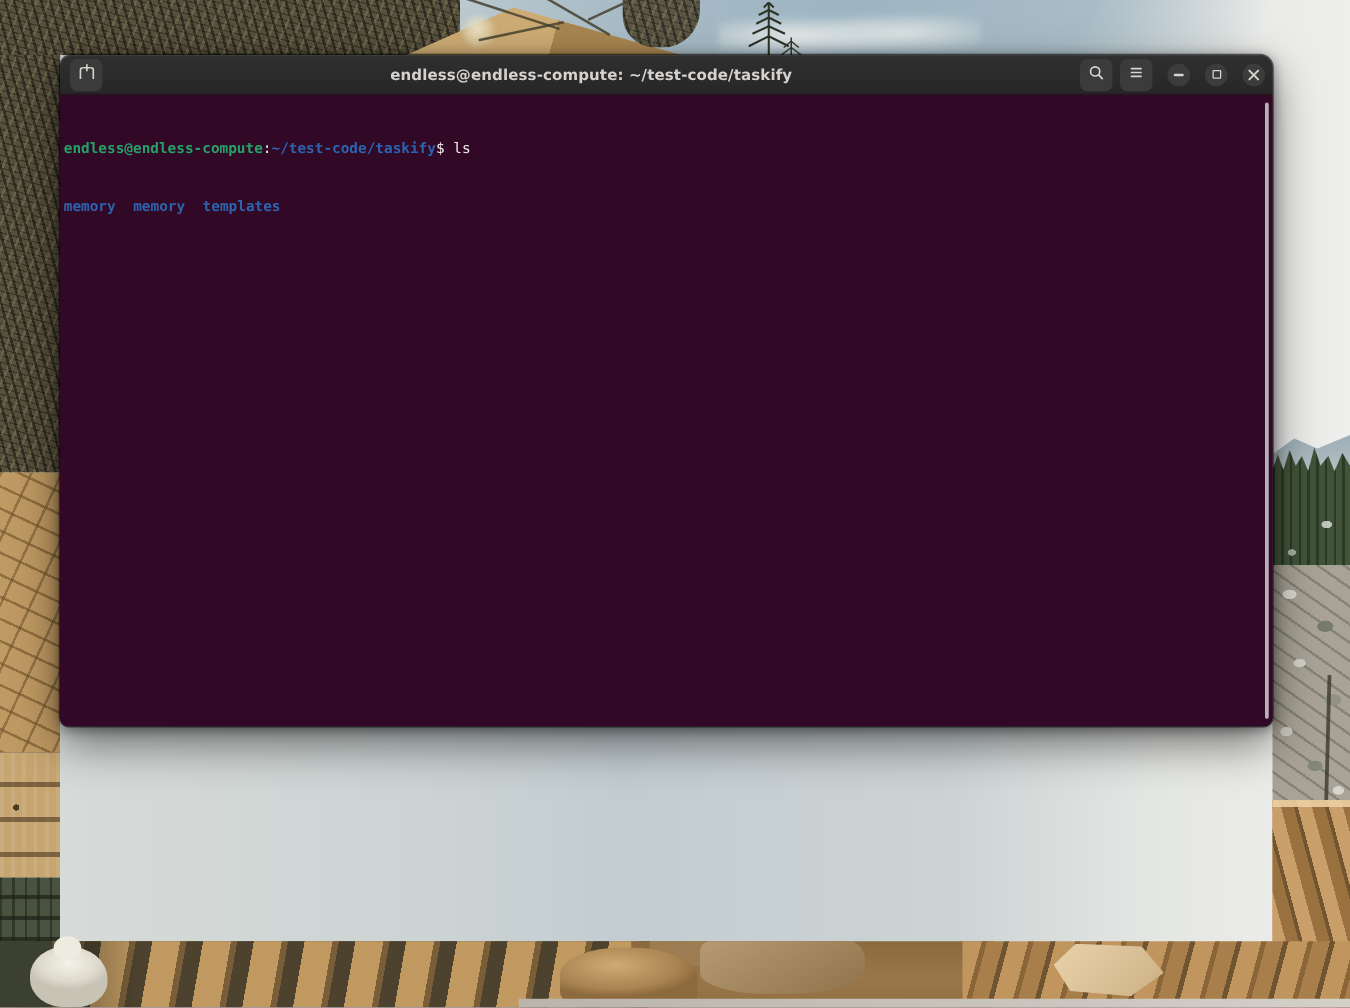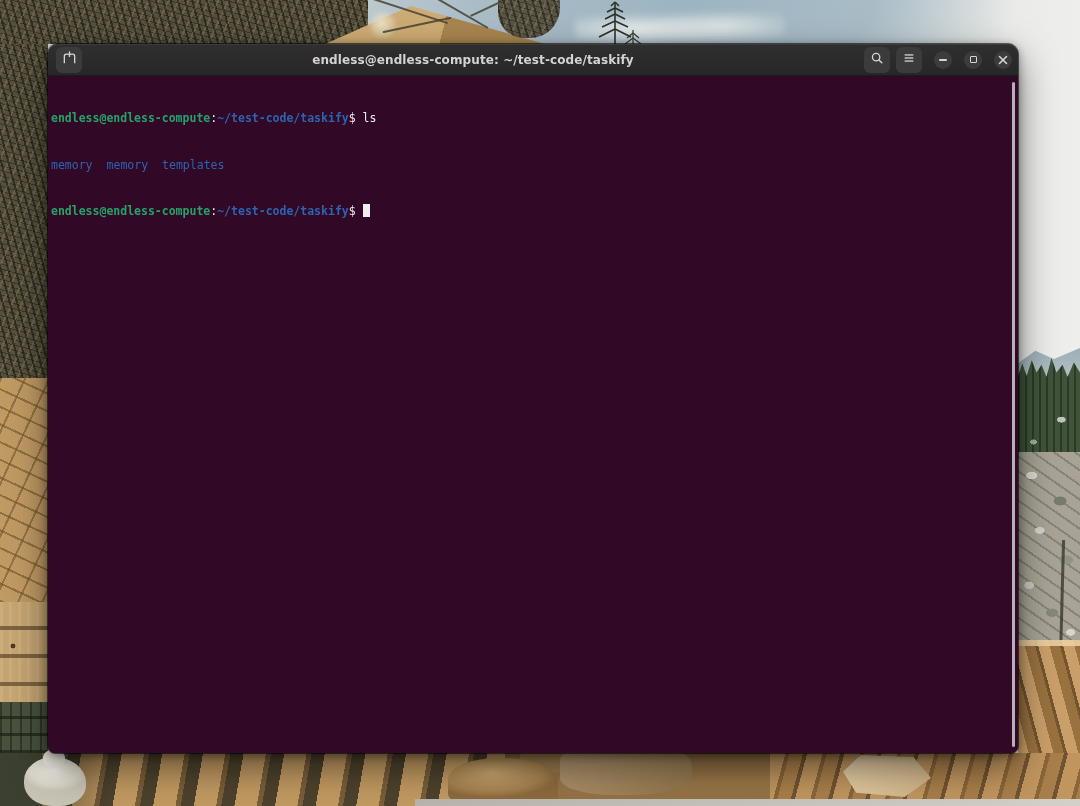--- a/index.html
+++ b/index.html
@@ -104,21 +104,21 @@
   .wp-stone-c { left:520px; top:753px; width:70px; height:20px; border-radius:0 0 40% 40%; background:#9c7c50; }
   .wp-planks-br { left:770px; top:753px; width:310px; height:53px;
     background:repeating-linear-gradient(105deg, #c0955e 0 15px, #8a6538 15px 19px, #a87e4a 19px 32px, #6f5431 32px 36px); }
   .wp-lightstone { left:843px; top:755px; width:88px; height:42px;
     clip-path:polygon(20% 0, 80% 5%, 100% 55%, 70% 100%, 15% 90%, 0 40%);
     background:linear-gradient(135deg, #e9d3ac, #ccb083); }
   .wp-bottomedge { left:415px; top:799px; width:665px; height:7px;
     background:linear-gradient(90deg, #b9b5ac, #d3d0c9); }
 
   
-  .window { position:absolute; left:48px; top:44px; width:970px; height:709px;
+  .window { position:absolute; left:48px; top:44px; width:970px; height:537px;
     border-radius:10px 10px 7px 7px; background:#310927;
     box-shadow:0 14px 36px rgba(0,0,0,.5), 0 2px 10px rgba(0,0,0,.45);
     outline:1px solid rgba(0,0,0,.55); }
   .titlebar { position:absolute; left:0; top:0; right:0; height:32px;
     background:linear-gradient(180deg, #2f2f2f, #272727);
     border-radius:10px 10px 0 0; border-bottom:1px solid #1b1b1b;
     box-shadow:inset 0 1px 0 rgba(255,255,255,.06);
     display:flex; align-items:center; padding:0 6px 0 8px; gap:6px; }
   .tb-btn { width:26px; height:26px; border-radius:6px; background:#3b3b3b;
     display:flex; align-items:center; justify-content:center; flex:0 0 auto; cursor:default; }
@@ -129,21 +129,21 @@
   .circle:first-of-type { margin-left:10px; }
   .glyph-min { width:8px; height:2px; background:#d8d4cf; border-radius:1px; margin-top:1px; }
   .glyph-max { width:7px; height:7px; border:1.5px solid #d8d4cf; border-radius:1px; }
 
   .term-body { position:absolute; left:0; top:32px; right:0; bottom:0;
     border-radius:0 0 7px 7px; background:#310927;
     font-family:"DejaVu Sans Mono", monospace; font-size:11.5px; line-height:15.5px;
     color:#f2eff1; padding:4px 0 0 3px; white-space:pre; overflow:hidden; }
   .c-user { color:#26a269; font-weight:bold; }
   .c-path { color:#2d63af; font-weight:bold; }
-  .c-dir  { color:#2d63af; font-weight:normal; }
+  .c-dir  { color:#2d63af; font-weight:bold; }
   .c-fg   { color:#f2eff1; }
   .dir + .dir { margin-left:14px; }
   .cursor { display:inline-block; width:7px; height:13px; background:#eeeeec;
     vertical-align:-2px; }
   .scrollbar { position:absolute; right:3px; top:6px; bottom:6px; width:3px;
     border-radius:2px; background:#b7b0b9; }
 </style>
 </head>
 <body>
 
@@ -245,18 +245,17 @@
             <line x1="1.5" y1="1.5" x2="8.5" y2="8.5" stroke="#d8d4cf" stroke-width="1.6" stroke-linecap="round"></line>
             <line x1="8.5" y1="1.5" x2="1.5" y2="8.5" stroke="#d8d4cf" stroke-width="1.6" stroke-linecap="round"></line>
           </svg>
         </span>
       </div>
     </div>
 
     <div class="term-body">
       <div class="line"><span class="c-user">endless@endless-compute</span><span class="c-fg">:</span><span class="c-path">~/test-code/taskify</span><span class="c-fg">$ </span><span class="c-fg">ls</span></div>
       <div class="line"><span class="c-dir dir">memory</span><span class="c-dir dir">memory</span><span class="c-dir dir">templates</span></div>
-      <div class="line"><span class="c-user">endless@endless-compute</span><span class="c-fg">:</span><span class="c-path">~/test-code/taskify</span><span class="c-fg">$ </span><span class="cursor"></span></div>
       <div class="scrollbar"></div>
     </div>
   </div>
 
 </div>
 
 </body></html>

